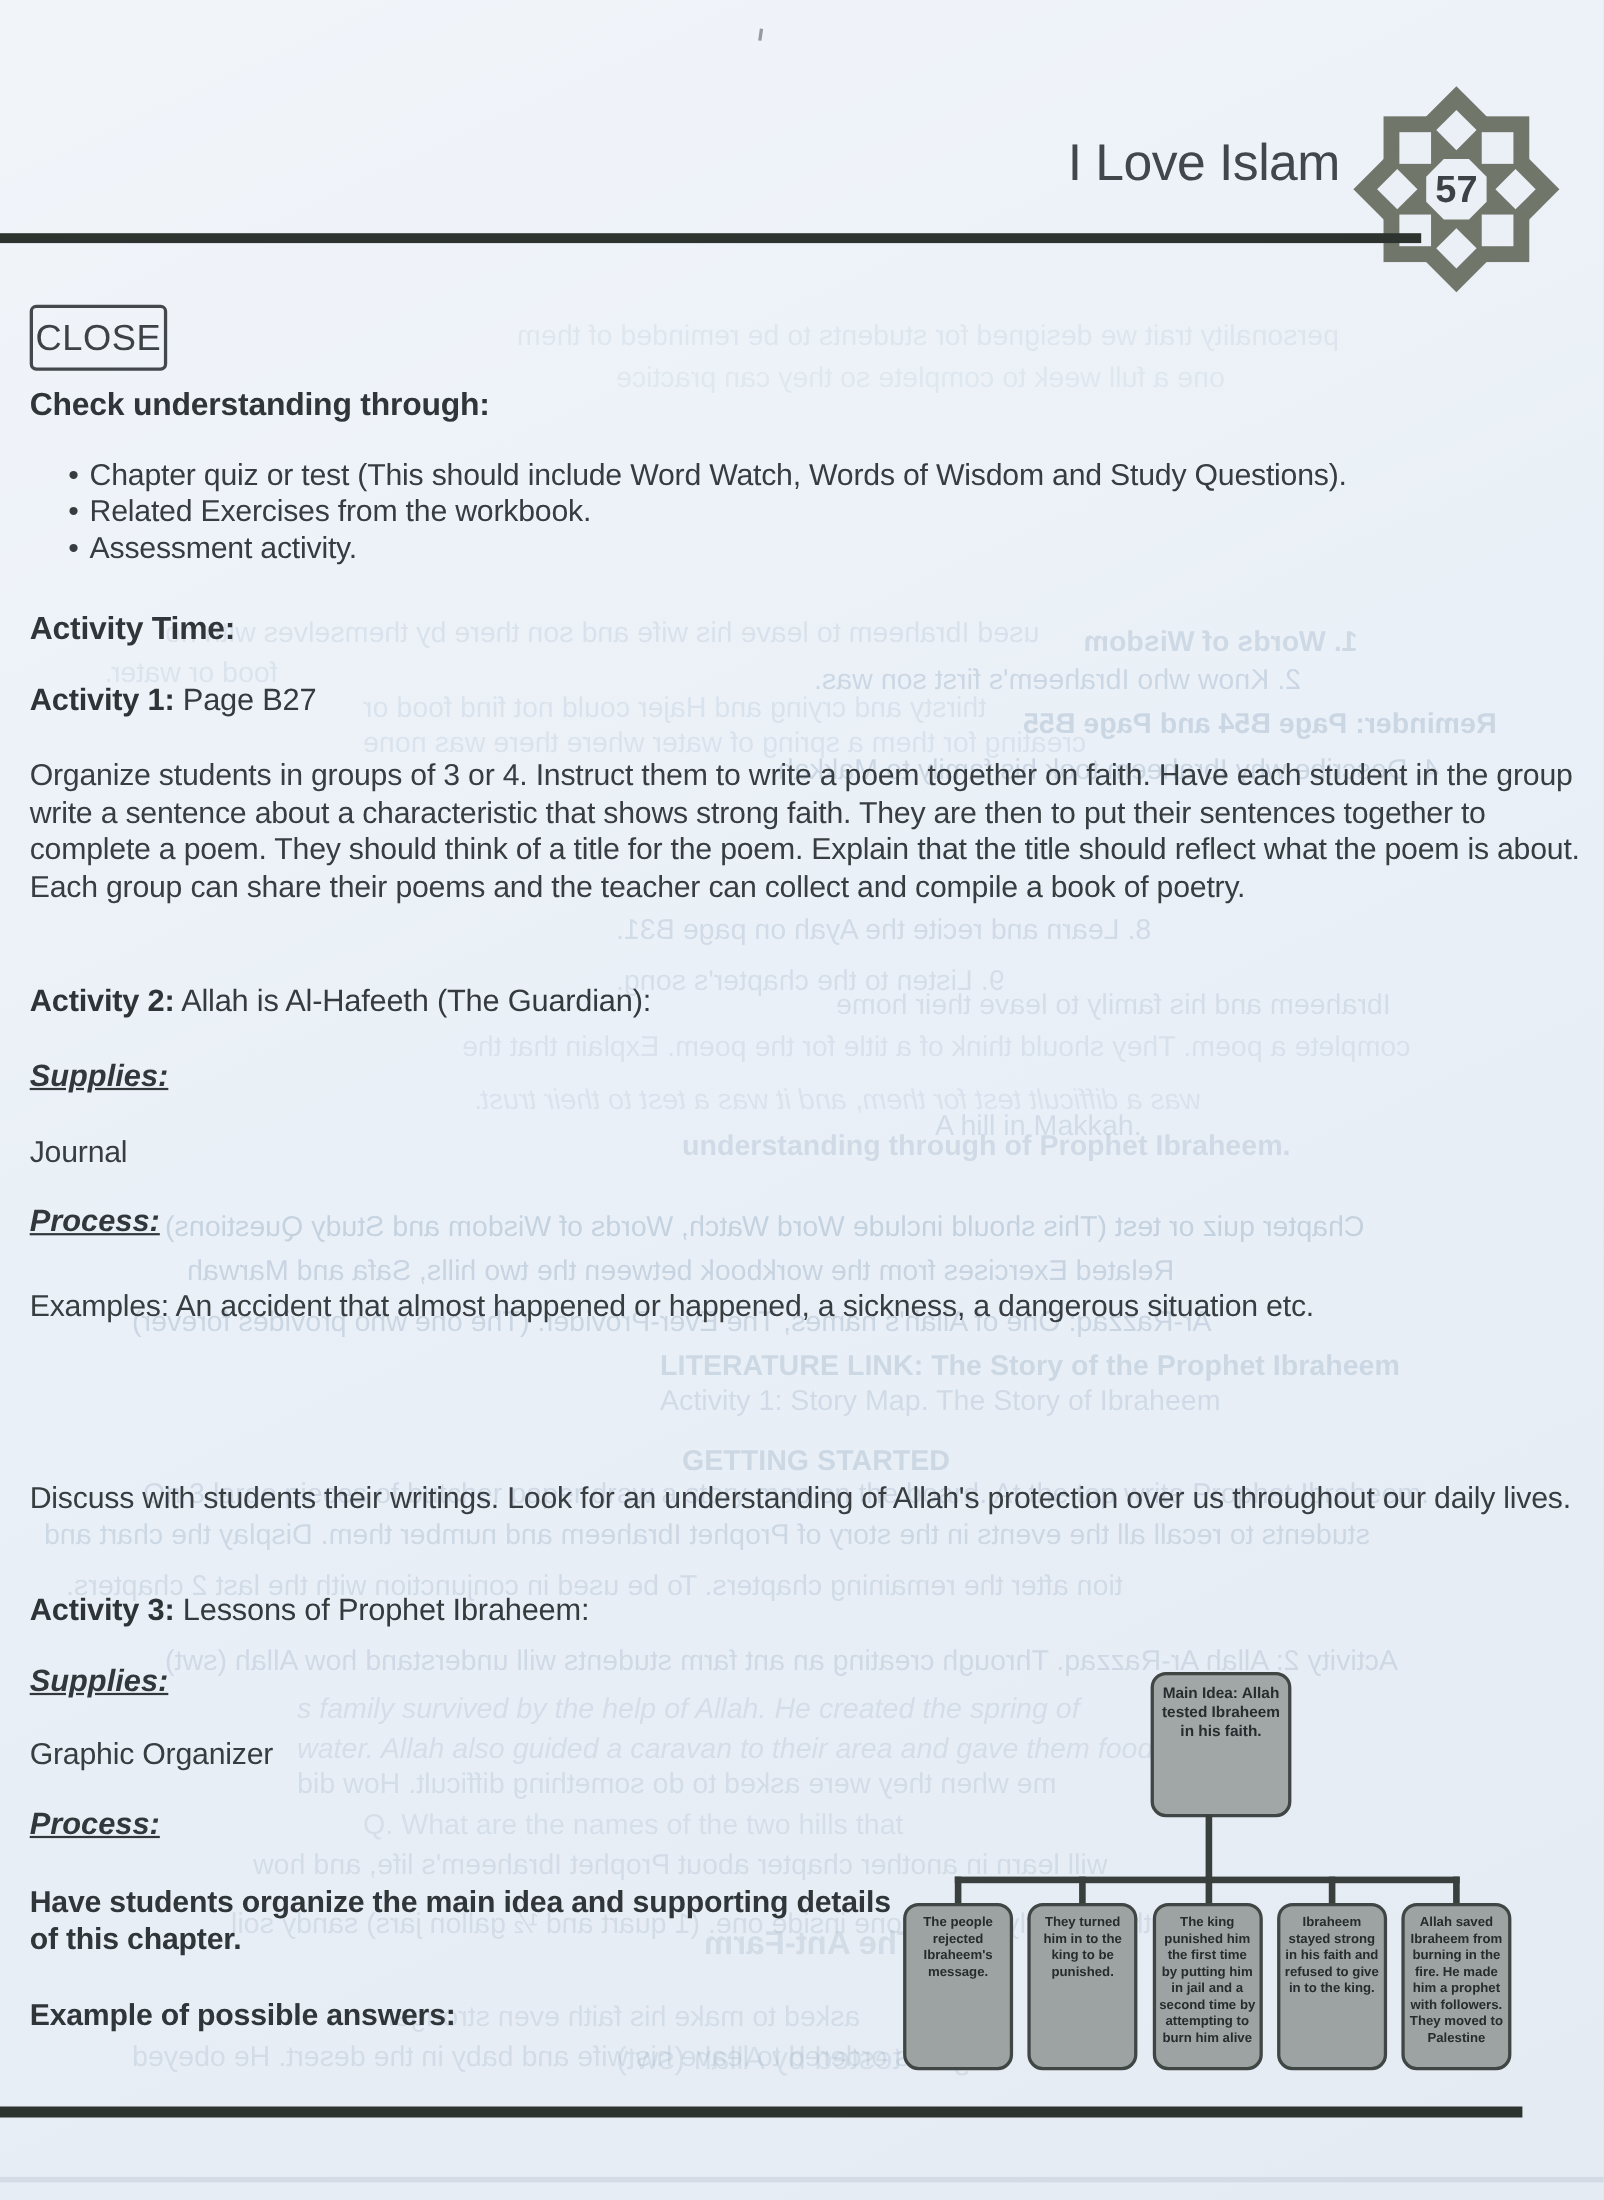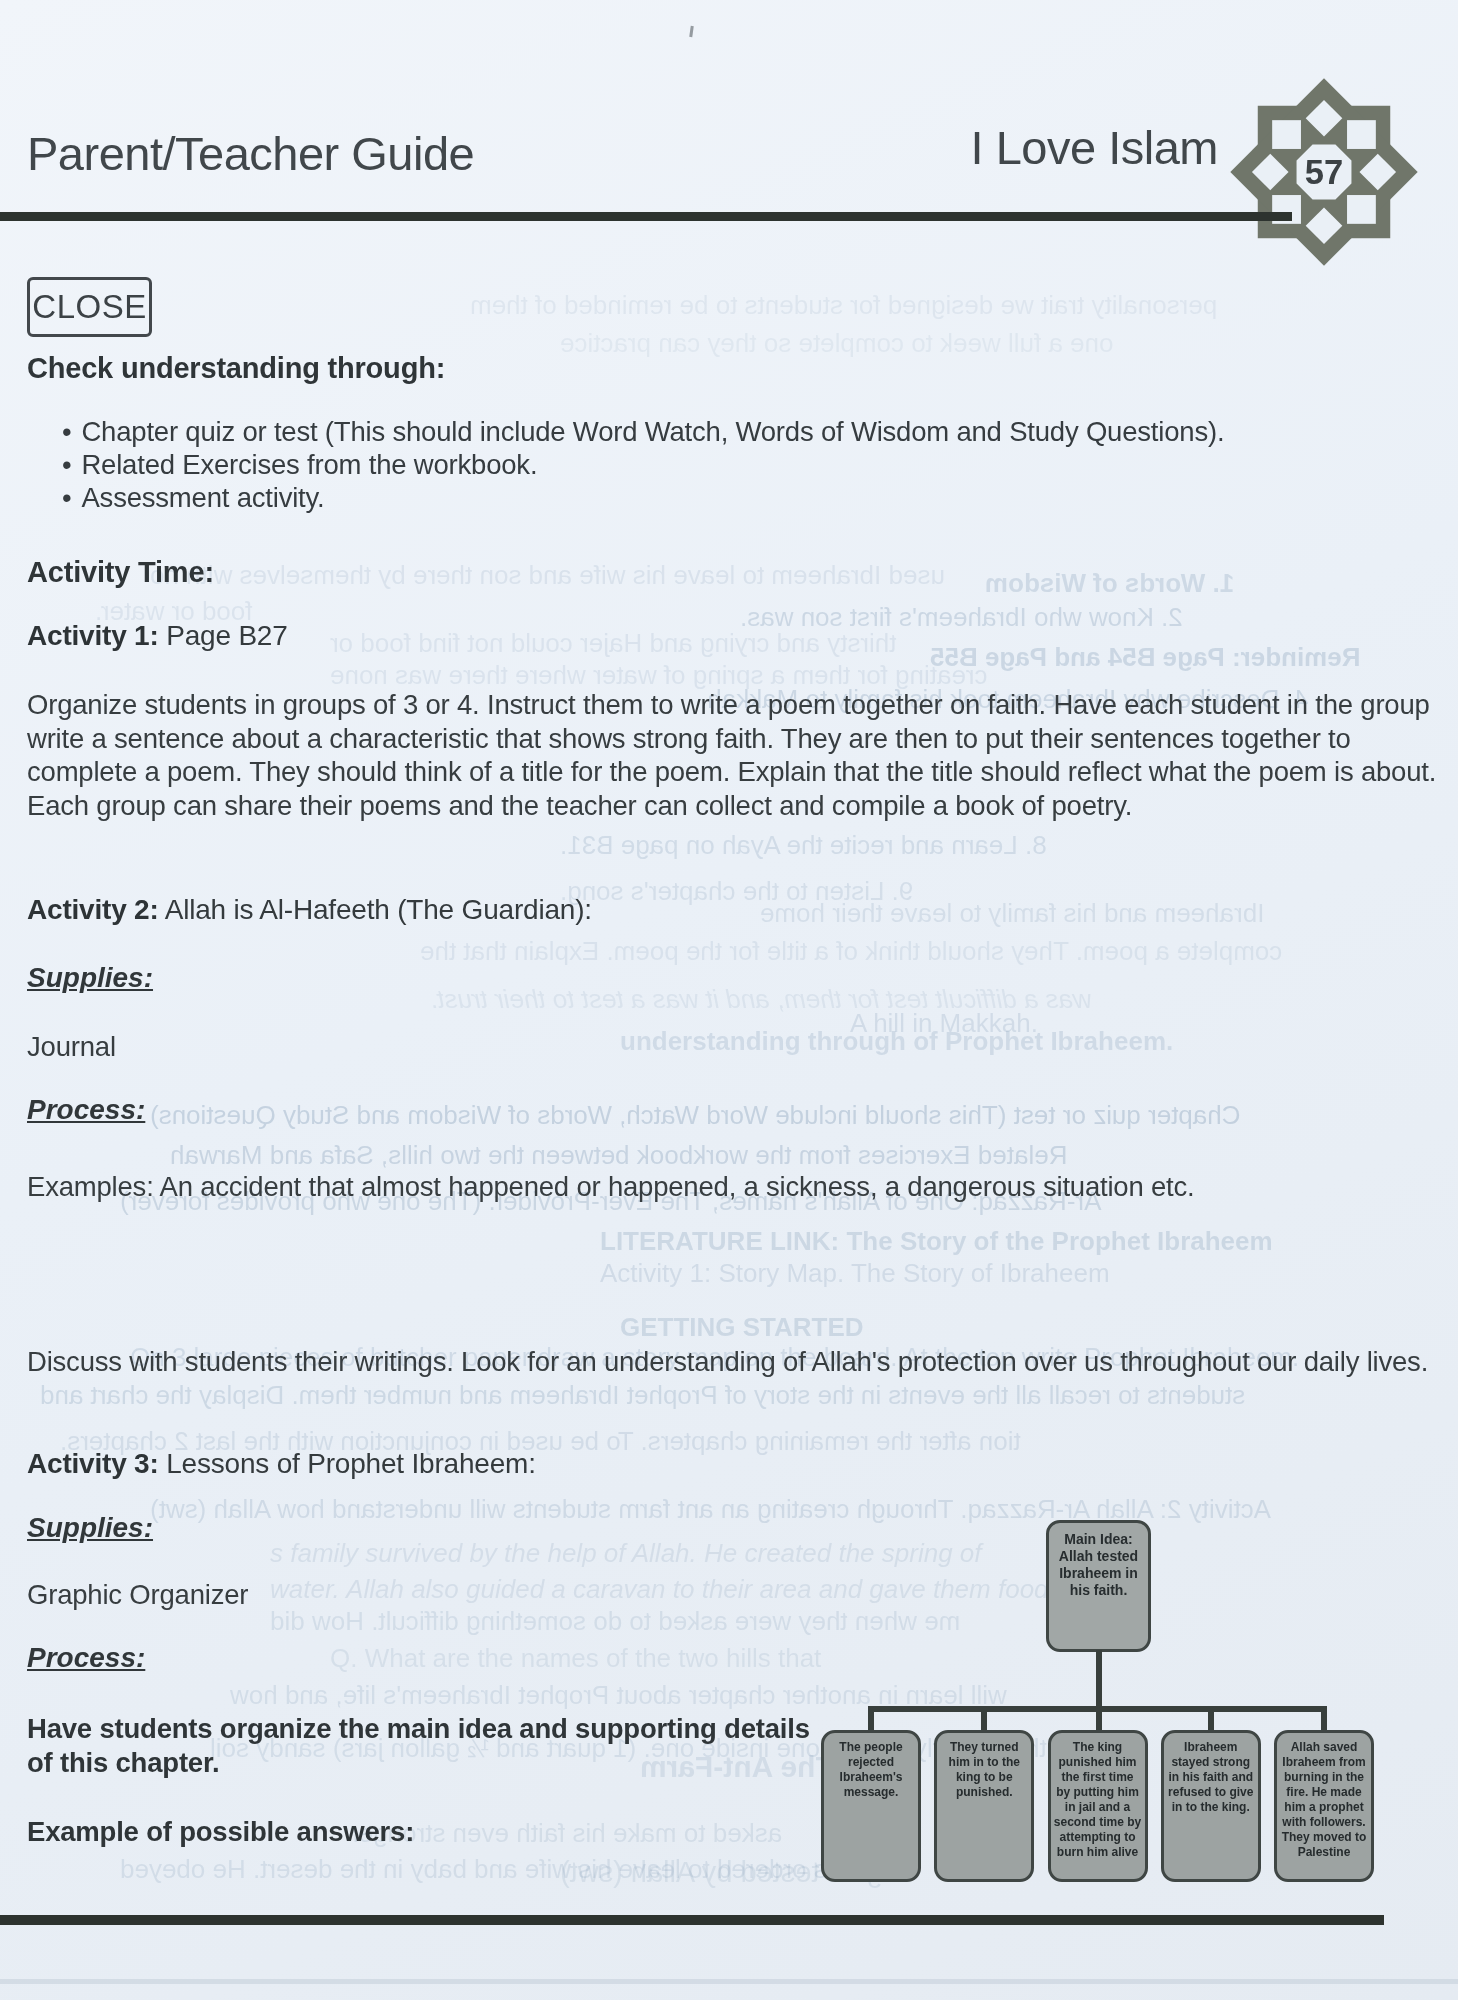--- a/index.html
+++ b/index.html
@@ -19,21 +19,21 @@
   .head{font-size:29px;font-weight:bold;color:#2f3538;letter-spacing:-0.2px;}
   .act{font-size:28px;color:#343a3d;letter-spacing:-0.2px;}
   .act b{color:#2d3336;}
   .sub{font-size:28px;font-weight:bold;font-style:italic;text-decoration:underline;color:#31373a;}
   .body-text{font-size:27.5px;line-height:33.5px;letter-spacing:-0.2px;color:#373d40;}
   .body-text p{margin:0;}
   .boldline{font-weight:bold;color:#2f3538;}
   ul.bullets{margin:0;padding:0;list-style:none;font-size:27.5px;line-height:33px;letter-spacing:-0.2px;}
   ul.bullets li::before{content:"\2022";margin-right:10px;}
   
-  .mainbox{left:1046px;top:1520px;width:105px;height:132px;background:var(--boxfill);
+  .mainbox{left:1046px;top:1520px;width:128px;height:132px;background:var(--boxfill);
            border:3px solid var(--boxborder);border-radius:14px;box-sizing:border-box;
            font-size:14px;font-weight:bold;line-height:17px;text-align:center;
            padding:8px 3px;color:#272d2f;}
   .connector{background:#383f3c;}
   .dboxrow{left:821px;top:1730px;width:553px;display:flex;justify-content:space-between;}
   .dbox{width:100px;height:152px;background:#9da3a2;border:3px solid var(--boxborder);
         border-radius:14px;box-sizing:border-box;font-size:12px;font-weight:bold;line-height:15px;
         text-align:center;padding:7px 3px;color:#262c2e;}
   
   .ghost{position:absolute;font-size:26px;color:var(--ghost);white-space:nowrap;
@@ -80,21 +80,20 @@
     <div class="ghost noflip" style="left: 330px; top: 1643px; opacity: 0.13;">Q. What are the names of the two hills that</div>
     <div class="ghost" style="left: 230px; top: 1680px; opacity: 0.15;">will learn in another chapter about Prophet Ibraheem's life, and how</div>
     <div class="ghost" style="left: 210px; top: 1733px; opacity: 0.15;">jars that fit fairly closely one inside one. (1 quart and ½ gallon jars) sandy soil</div>
     <div class="ghost" style="left: 640px; top: 1750px; font-size: 30px; opacity: 0.15; font-weight: bold;">The Ant-Farm</div>
     <div class="ghost" style="left: 350px; top: 1818px; opacity: 0.14;">asked to make his faith even stronger</div>
     <div class="ghost" style="left: 560px; top: 1856px; font-size: 29px; opacity: 0.13;">again tested by Allah (swt)</div>
     <div class="ghost" style="left: 120px; top: 1854px; opacity: 0.15;">was ordered to leave his wife and baby in the desert. He obeyed</div>
 
   <div class="abs speck"></div>
 
-  <div class="abs htitle" style="left:27px;top:126px">Parent/Teacher Guide</div>
   <div class="abs htitle" style="right:240px;top:120px">I Love Islam</div>
 
   <svg class="abs logo" style="left:1228px;top:76px" viewBox="0 0 200 200">
     <g fill="currentColor">
       <rect x="31" y="31" width="138" height="138"></rect>
       <rect x="31" y="31" width="138" height="138" transform="rotate(45 100 100)"></rect>
     </g>
     <g fill="#eaf0f6">
       <polygon points="71.4,88.1 71.4,111.9 88.1,128.6 111.9,128.6 128.6,111.9 128.6,88.1 111.9,71.4 88.1,71.4"></polygon>
       <rect x="46" y="46" width="30" height="30"></rect>

